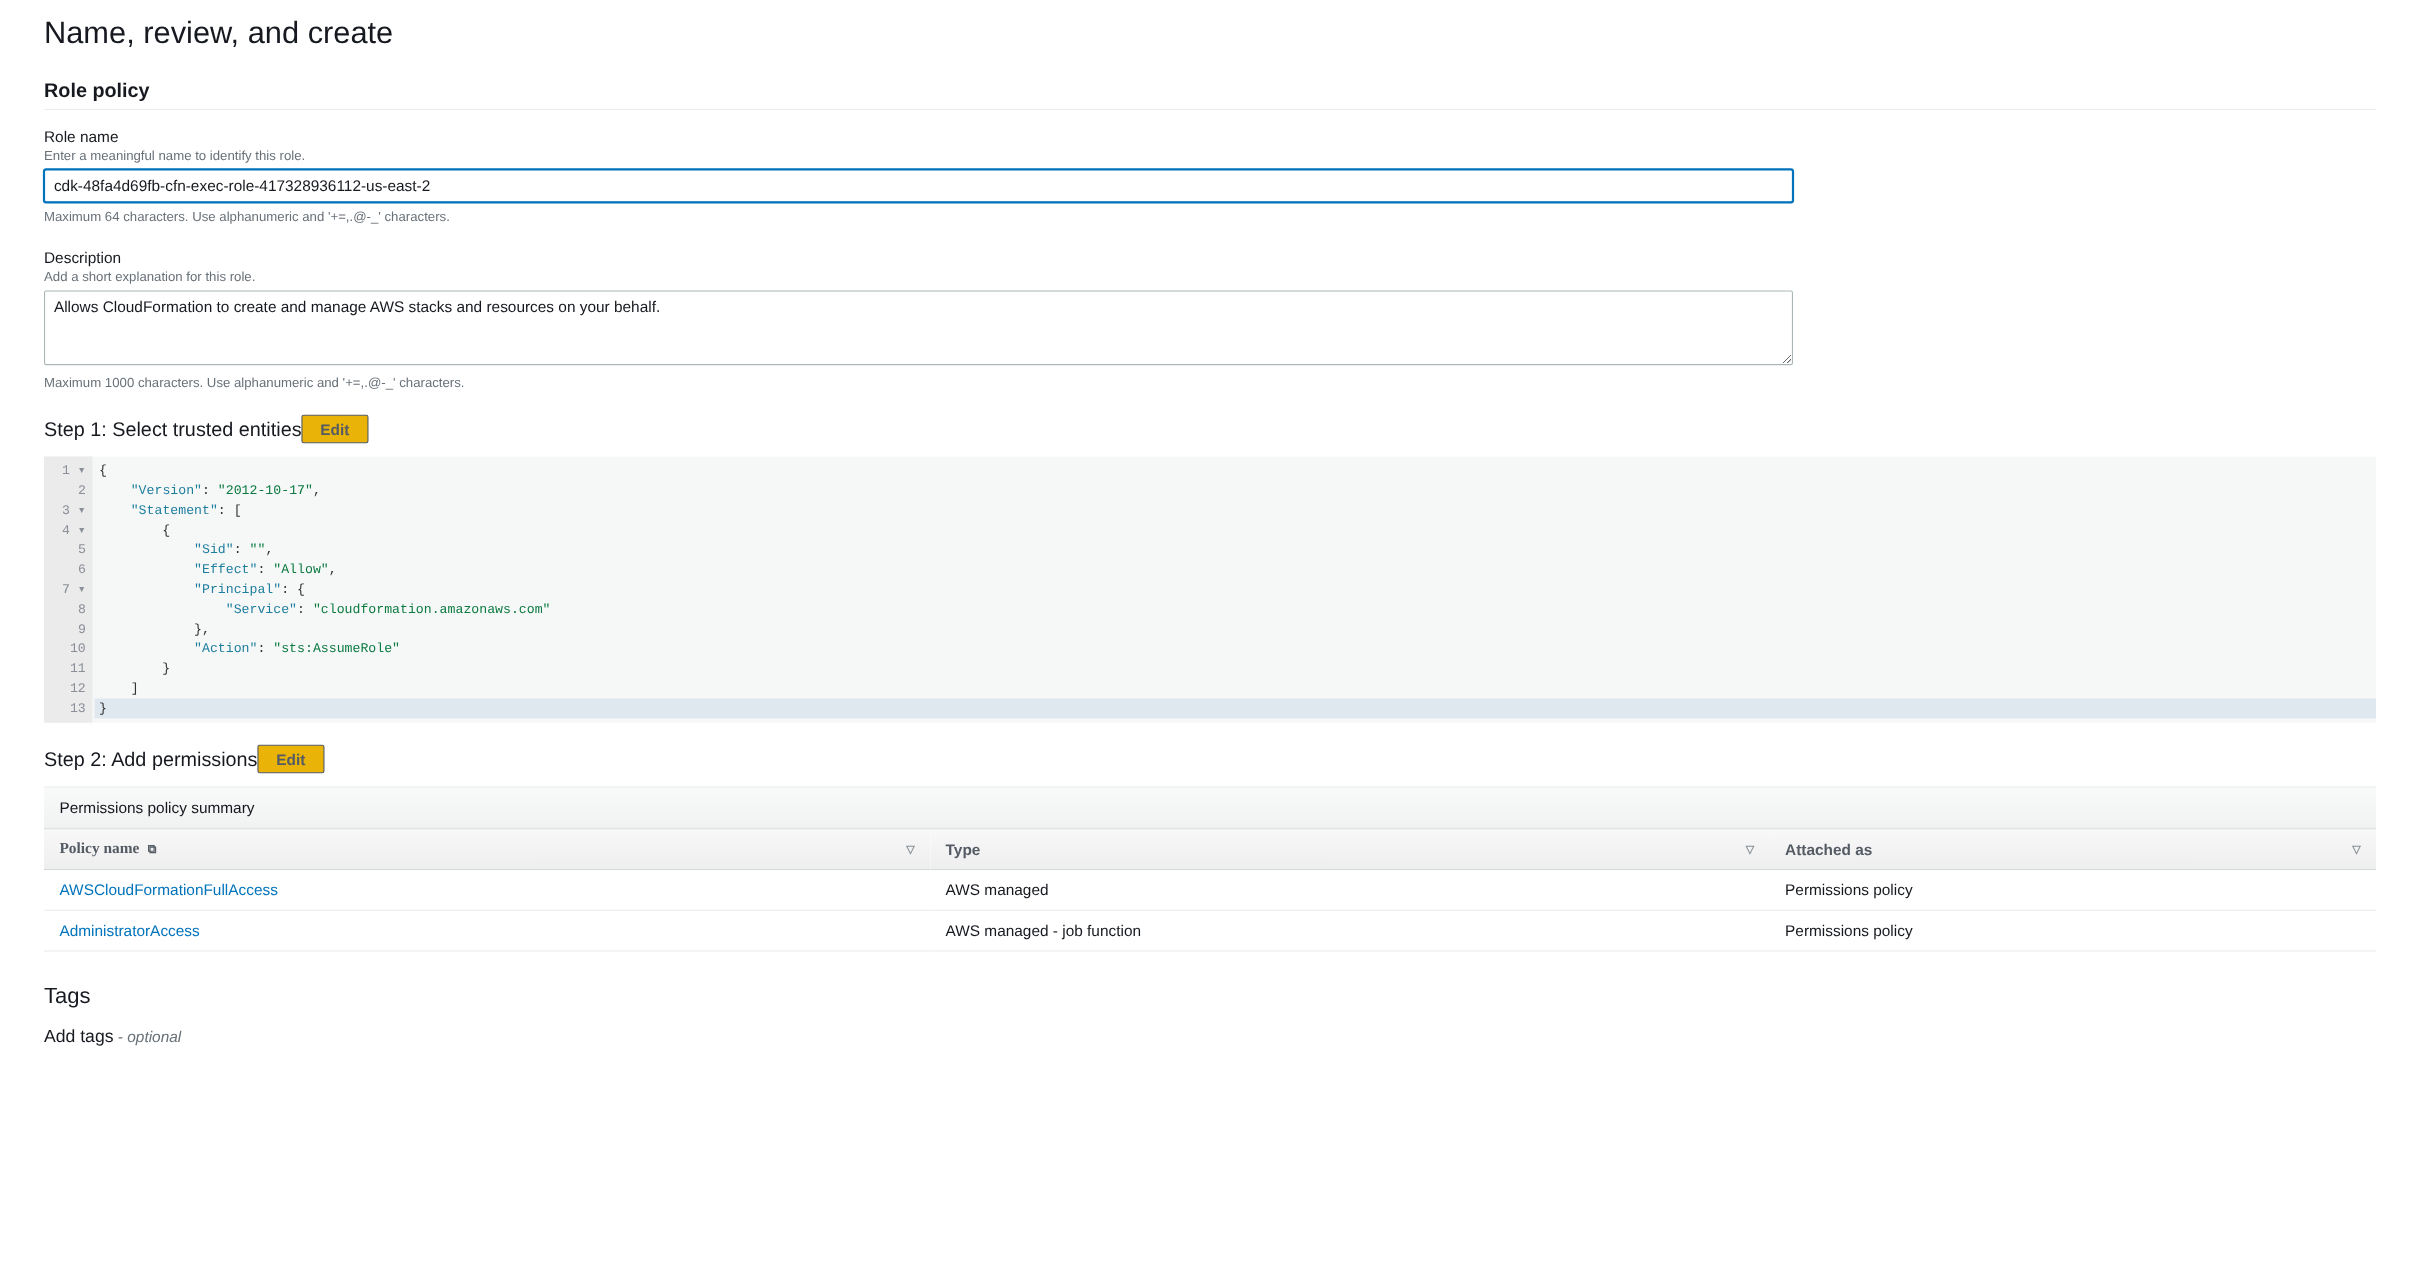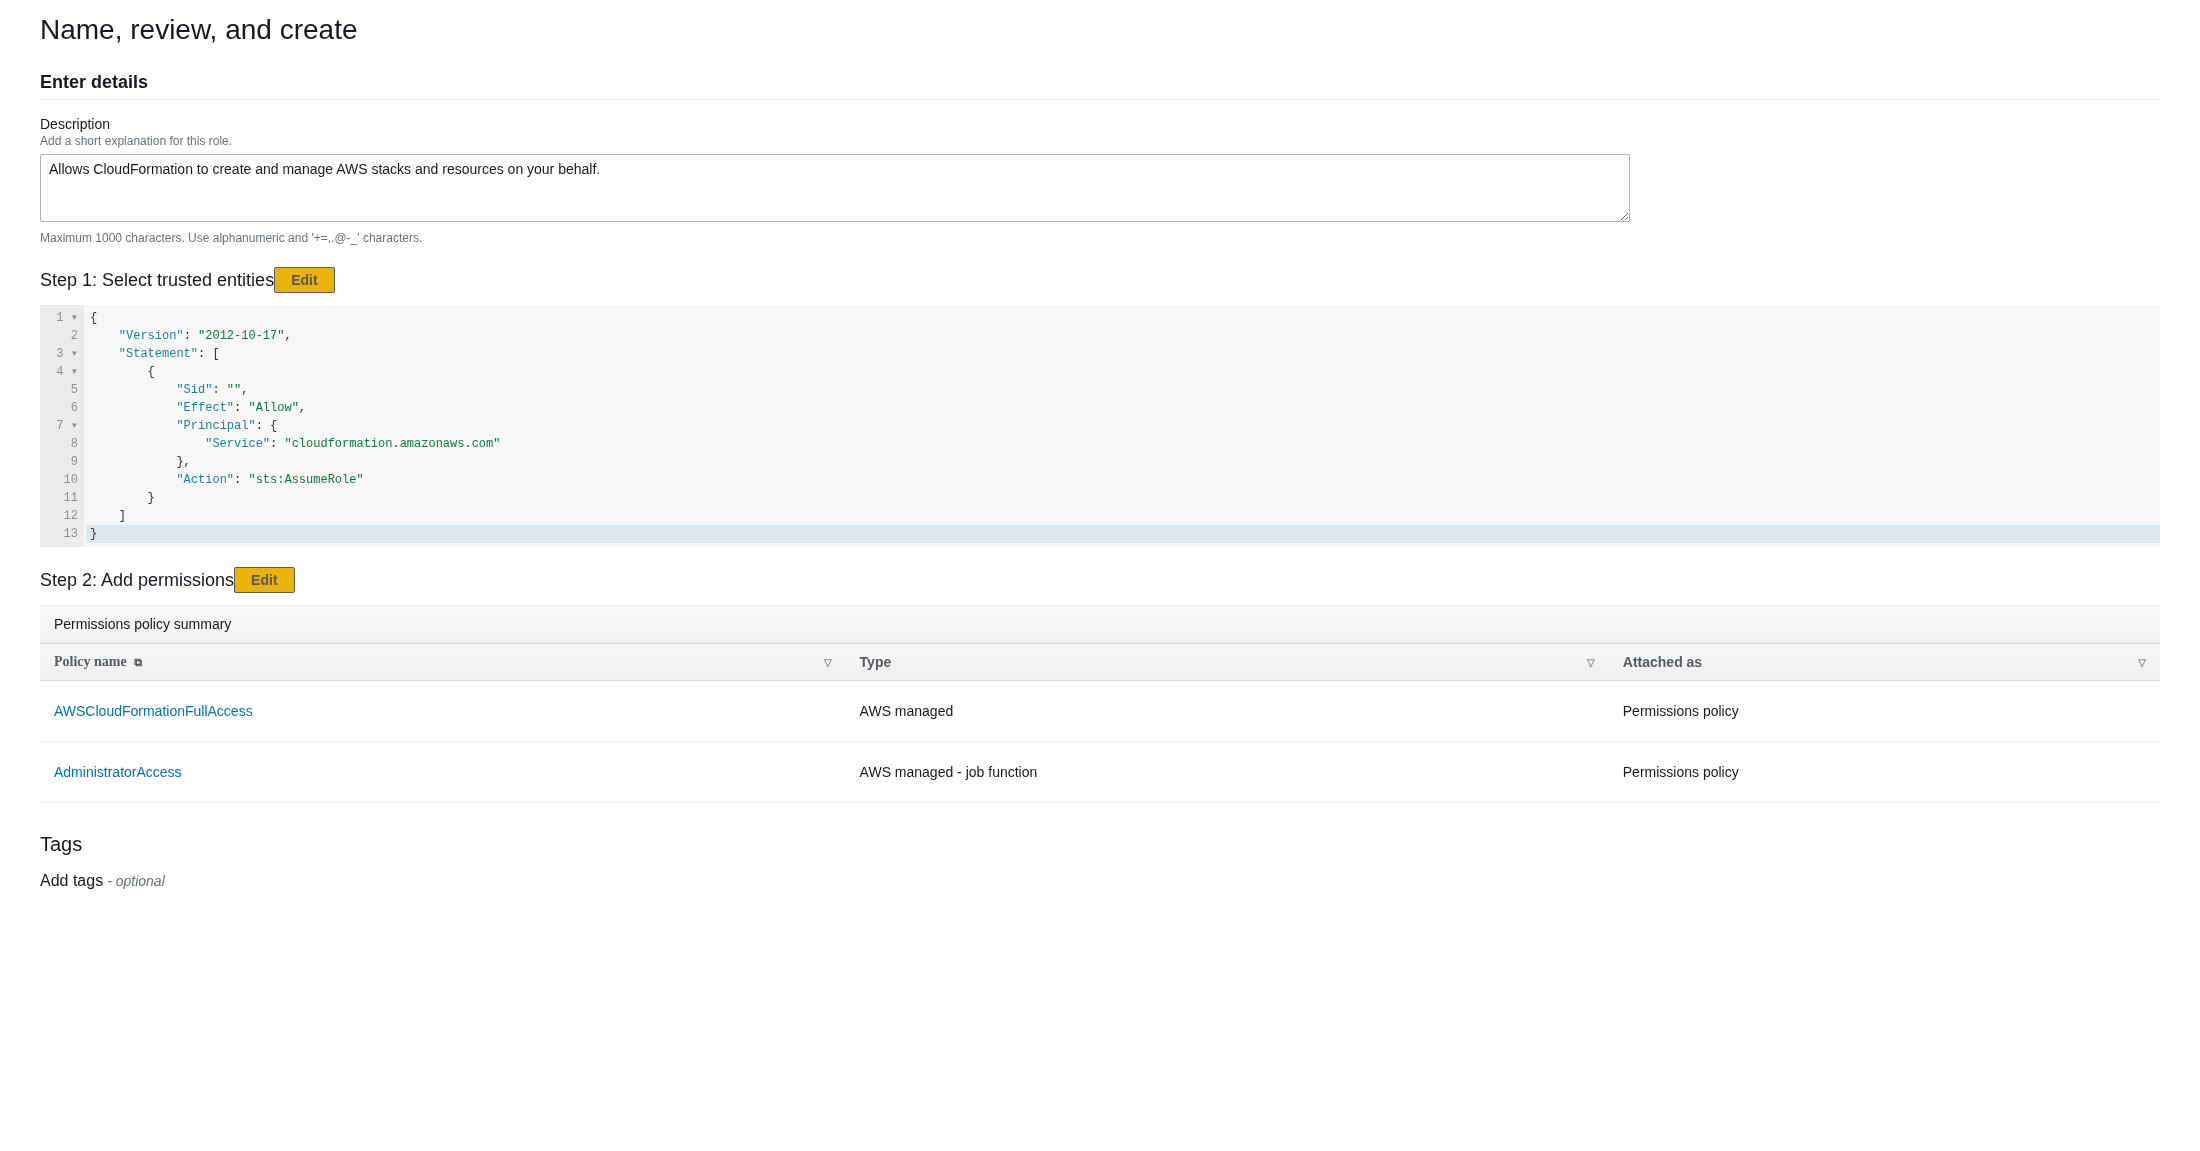--- a/index.html
+++ b/index.html
@@ -75,38 +75,44 @@
   text-align: left;
   padding: 10px 14px;
   font-size: 14px;
   font-weight: 700;
   color: #545b64;
   position: relative;
 }
 .table thead th .sort-icon { position: absolute; right: 14px; top: 50%; transform: translateY(-50%); color: #879196; font-size: 10px; }
 .table tbody td {
   border-bottom: 1px solid #eaeded;
-  padding: 22px 14px;
+  padding: 10px 14px;
   font-size: 14px;
 }
 .link { color: #0073bb; text-decoration: none; cursor: pointer; }
 .ext-icon { font-size: 11px; margin-left: 4px; color: #545b64; }
 .tags-heading { font-size: 20px; font-weight: 400; margin-top: 30px; margin-bottom: 16px; }
 .add-tags-row { font-size: 16px; }
 .opt { color: #687078; font-style: italic; font-size: 14px; margin-left: 4px; text-align: right; }
 </style>
 </head>
 <body>
 
 <h1 class="page-title">Name, review, and create</h1>
 
 <div>
-  <div class="section-heading">Enter details</div>
+  <div class="section-heading">Role policy</div>
   <hr class="hr-line">
 
+  <div class="field-block">
+    <div class="field-label">Role name</div>
+    <div class="field-hint">Enter a meaningful name to identify this role.</div>
+    <input type="text" class="text-input focused" value="cdk-48fa4d69fb-cfn-exec-role-417328936112-us-east-2" style="">
+    <div class="field-subhint">Maximum 64 characters. Use alphanumeric and '+=,.@-_' characters.</div>
+  </div>
 
   <div class="field-block">
     <div class="field-label">Description</div>
     <div class="field-hint">Add a short explanation for this role.</div>
     <textarea class="textarea-input" style="">Allows CloudFormation to create and manage AWS stacks and resources on your behalf.</textarea>
     <div class="field-subhint">Maximum 1000 characters. Use alphanumeric and '+=,.@-_' characters.</div>
   </div>
 </div>
 
 <div>

